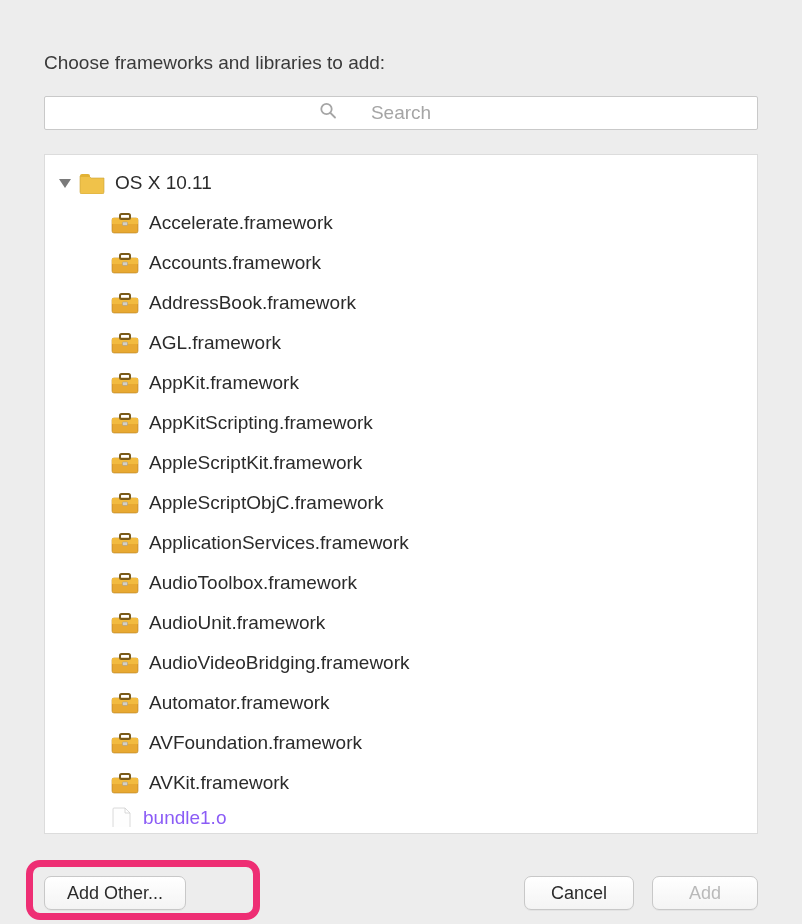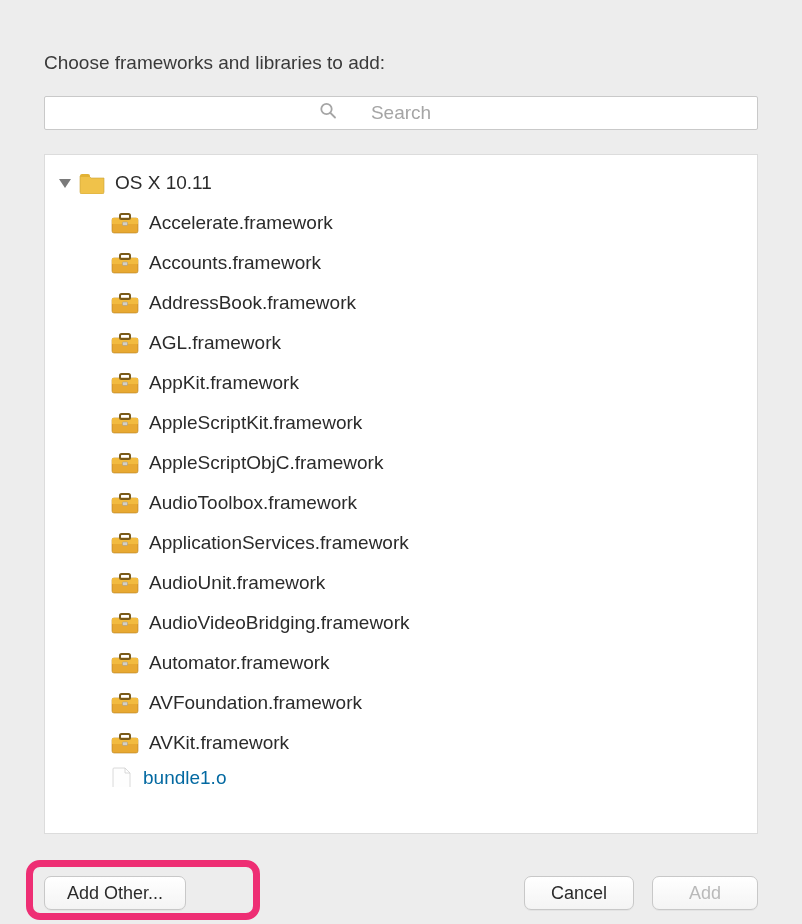--- a/index.html
+++ b/index.html
@@ -191,20 +191,31 @@
         </div>
         <div class="node node-child">
           <span class="framework-icon">
             <svg width="28" height="22" viewBox="0 0 28 22">
               <rect x="1" y="6" width="26" height="15" rx="2" fill="#e8a932" stroke="#b7821e" stroke-width="0.6"></rect>
               <rect x="1" y="6" width="26" height="6" fill="#f2bb3f"></rect>
               <rect x="9" y="2" width="10" height="5" rx="1.5" fill="none" stroke="#7a5a17" stroke-width="2"></rect>
               <rect x="11.5" y="10" width="5" height="3.5" rx="0.8" fill="#d6d0c4" stroke="#9b9486" stroke-width="0.5"></rect>
             </svg>
           </span>
+          <span class="node-label">AppKitScripting.framework</span>
+        </div>
+        <div class="node node-child">
+          <span class="framework-icon">
+            <svg width="28" height="22" viewBox="0 0 28 22">
+              <rect x="1" y="6" width="26" height="15" rx="2" fill="#e8a932" stroke="#b7821e" stroke-width="0.6"></rect>
+              <rect x="1" y="6" width="26" height="6" fill="#f2bb3f"></rect>
+              <rect x="9" y="2" width="10" height="5" rx="1.5" fill="none" stroke="#7a5a17" stroke-width="2"></rect>
+              <rect x="11.5" y="10" width="5" height="3.5" rx="0.8" fill="#d6d0c4" stroke="#9b9486" stroke-width="0.5"></rect>
+            </svg>
+          </span>
           <span class="node-label">AppleScriptKit.framework</span>
         </div>
         <div class="node node-child">
           <span class="framework-icon">
             <svg width="28" height="22" viewBox="0 0 28 22">
               <rect x="1" y="6" width="26" height="15" rx="2" fill="#e8a932" stroke="#b7821e" stroke-width="0.6"></rect>
               <rect x="1" y="6" width="26" height="6" fill="#f2bb3f"></rect>
               <rect x="9" y="2" width="10" height="5" rx="1.5" fill="none" stroke="#7a5a17" stroke-width="2"></rect>
               <rect x="11.5" y="10" width="5" height="3.5" rx="0.8" fill="#d6d0c4" stroke="#9b9486" stroke-width="0.5"></rect>
             </svg>
@@ -213,32 +224,32 @@
         </div>
         <div class="node node-child">
           <span class="framework-icon">
             <svg width="28" height="22" viewBox="0 0 28 22">
               <rect x="1" y="6" width="26" height="15" rx="2" fill="#e8a932" stroke="#b7821e" stroke-width="0.6"></rect>
               <rect x="1" y="6" width="26" height="6" fill="#f2bb3f"></rect>
               <rect x="9" y="2" width="10" height="5" rx="1.5" fill="none" stroke="#7a5a17" stroke-width="2"></rect>
               <rect x="11.5" y="10" width="5" height="3.5" rx="0.8" fill="#d6d0c4" stroke="#9b9486" stroke-width="0.5"></rect>
             </svg>
           </span>
+          <span class="node-label">ApplicationServices.framework</span>
+        </div>
+        <div class="node node-child">
+          <span class="framework-icon">
+            <svg width="28" height="22" viewBox="0 0 28 22">
+              <rect x="1" y="6" width="26" height="15" rx="2" fill="#e8a932" stroke="#b7821e" stroke-width="0.6"></rect>
+              <rect x="1" y="6" width="26" height="6" fill="#f2bb3f"></rect>
+              <rect x="9" y="2" width="10" height="5" rx="1.5" fill="none" stroke="#7a5a17" stroke-width="2"></rect>
+              <rect x="11.5" y="10" width="5" height="3.5" rx="0.8" fill="#d6d0c4" stroke="#9b9486" stroke-width="0.5"></rect>
+            </svg>
+          </span>
           <span class="node-label">AudioToolbox.framework</span>
-        </div>
-        <div class="node node-child">
-          <span class="framework-icon">
-            <svg width="28" height="22" viewBox="0 0 28 22">
-              <rect x="1" y="6" width="26" height="15" rx="2" fill="#e8a932" stroke="#b7821e" stroke-width="0.6"></rect>
-              <rect x="1" y="6" width="26" height="6" fill="#f2bb3f"></rect>
-              <rect x="9" y="2" width="10" height="5" rx="1.5" fill="none" stroke="#7a5a17" stroke-width="2"></rect>
-              <rect x="11.5" y="10" width="5" height="3.5" rx="0.8" fill="#d6d0c4" stroke="#9b9486" stroke-width="0.5"></rect>
-            </svg>
-          </span>
-          <span class="node-label">ApplicationServices.framework</span>
         </div>
         <div class="node node-child">
           <span class="framework-icon">
             <svg width="28" height="22" viewBox="0 0 28 22">
               <rect x="1" y="6" width="26" height="15" rx="2" fill="#e8a932" stroke="#b7821e" stroke-width="0.6"></rect>
               <rect x="1" y="6" width="26" height="6" fill="#f2bb3f"></rect>
               <rect x="9" y="2" width="10" height="5" rx="1.5" fill="none" stroke="#7a5a17" stroke-width="2"></rect>
               <rect x="11.5" y="10" width="5" height="3.5" rx="0.8" fill="#d6d0c4" stroke="#9b9486" stroke-width="0.5"></rect>
             </svg>
           </span>
@@ -290,21 +301,21 @@
         </div>
       </div>
 
     <div class="node node-child" style="height:24px; overflow:hidden; align-items:flex-start; padding-top:4px;">
       <span class="file-icon">
         <svg width="22" height="26" viewBox="0 0 22 26">
             <path d="M3 1 h11 l5 5 v18 a1 1 0 0 1 -1 1 H3 a1 1 0 0 1 -1 -1 V2 a1 1 0 0 1 1 -1 Z" fill="#fefefe" stroke="#d0d0d0" stroke-width="0.8"></path>
             <path d="M14 1 v5 h5" fill="none" stroke="#d0d0d0" stroke-width="0.8"></path>
           </svg>
       </span>
-      <span class="node-label" style="color:#0369a1;">bundle1.o</span>
+      <span class="node-label" style="color:#8b5cf6;">bundle1.o</span>
     </div>
   </div>
 </div>
 
 <div class="footer">
   <button class="btn">Add Other...</button>
   <div class="spacer"></div>
   <button class="btn btn-cancel">Cancel</button>
   <button class="btn btn-add btn-disabled">Add</button>
 </div>

